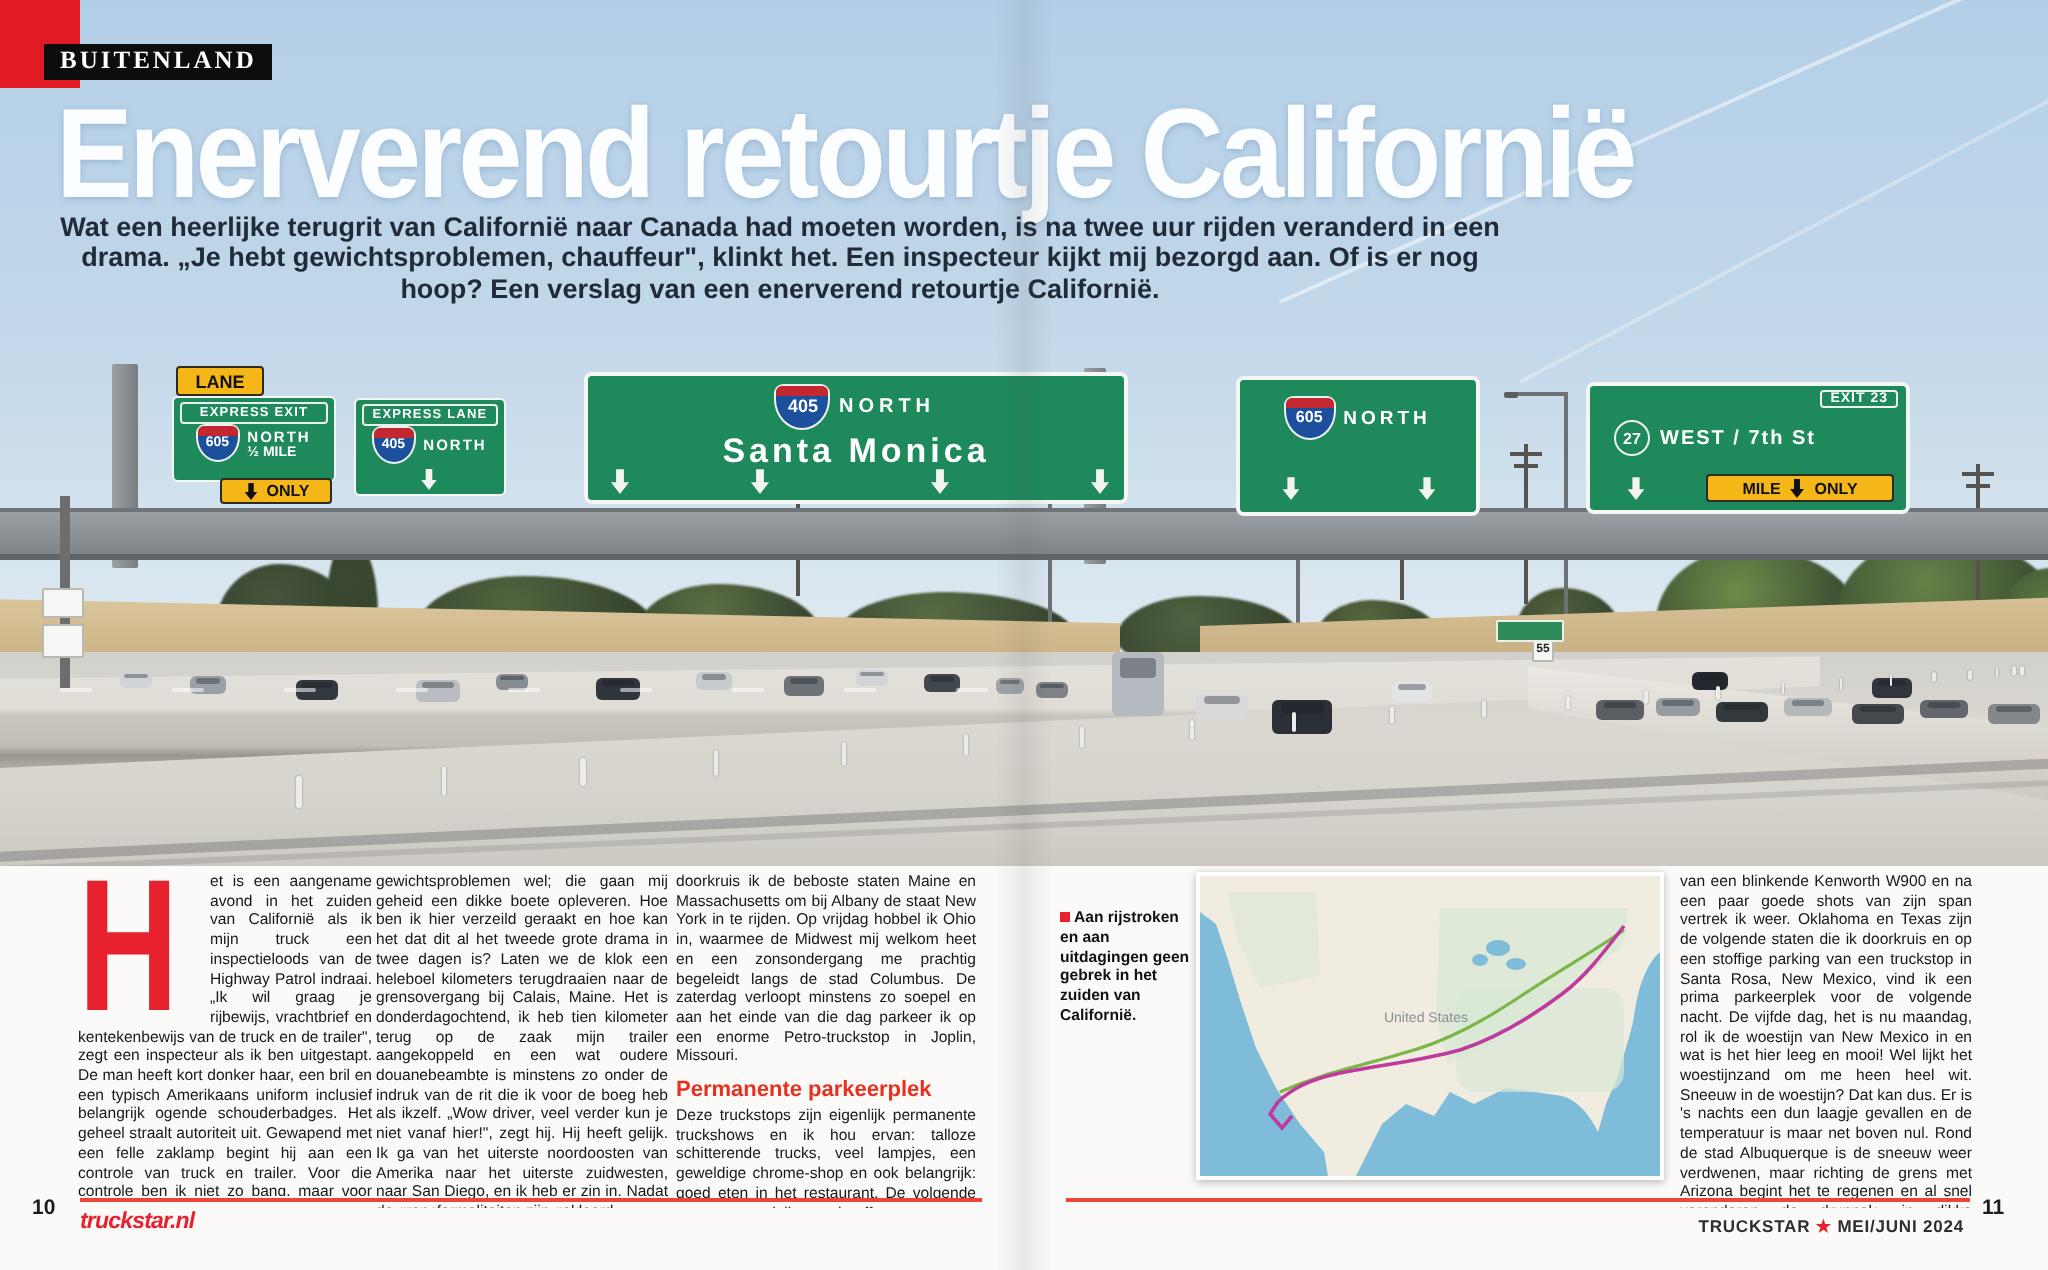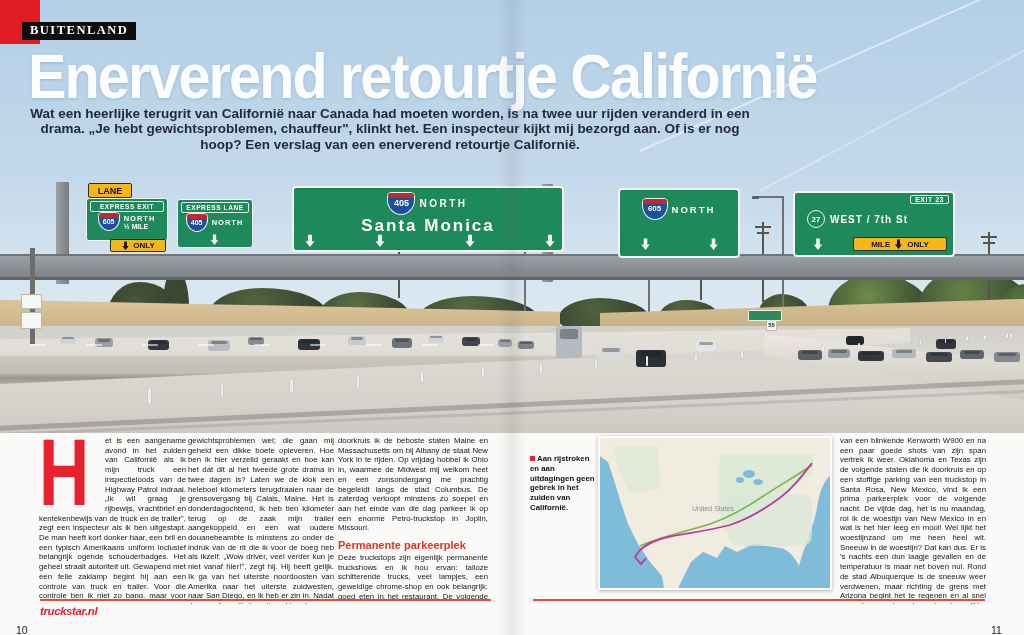--- a/index.html
+++ b/index.html
@@ -84,21 +84,21 @@
   .dropcap{float:left;width:64px;height:72px;font-size:94px;line-height:70px;font-weight:700;
     color:#e8212e;transform:scaleX(.74);transform-origin:left top;margin:2px 2px 0 0;}
   .subhead{font-size:11px;line-height:12px;font-weight:800;color:#e8301e;margin:6px 0 2px;text-align:left;}
   .caption{position:absolute;left:530px;width:66px;font-size:7.8px;line-height:9.8px;font-weight:700;color:#101114;text-align:left;}
   .sq{display:inline-block;width:5px;height:5px;background:#e8212e;margin-right:2px;}
   .map{position:absolute;left:598px;top:436px;width:234px;height:154px;border:2px solid #fff;
     box-shadow:0 1px 4px rgba(0,0,0,.28);background:#7fbcd9;}
 
   
   .rule{position:absolute;top:599px;height:2px;background:#f04438;}
-  .pn{position:absolute;top:624px;font-size:10.5px;font-weight:400;color:#1c1c1c;}
+  .pn{position:absolute;top:598px;font-size:10.5px;font-weight:700;color:#1c1c1c;}
   .brand{position:absolute;left:40px;top:605px;font-size:11.5px;font-weight:800;font-style:italic;
     letter-spacing:-.4px;color:#e8212e;}
   .issue{position:absolute;left:700px;top:608px;width:282px;text-align:right;font-size:8.5px;
     font-weight:700;letter-spacing:.4px;color:#2e2e2e;}
   .issue .star{color:#e8212e;}
 </style>
 </head>
 <body>
 
 <div class="spread">
@@ -369,14 +369,19 @@
 
   <div class="col" style="left:840px;width:146px;height:168px;overflow:hidden;">
     <span>van een blinkende Kenworth W900 en na een paar goede shots van zijn span vertrek ik weer. Oklahoma en Texas zijn de volgende staten die ik doorkruis en op een stoffige parking van een truckstop in Santa Rosa, New Mexico, vind ik een prima parkeerplek voor de volgende nacht. De vijfde dag, het is nu maandag, rol ik de woestijn van New Mexico in en wat is het hier leeg en mooi! Wel lijkt het woestijnzand om me heen heel wit. Sneeuw in de woestijn? Dat kan dus. Er is 's nachts een dun laagje gevallen en de temperatuur is maar net boven nul. Rond de stad Albuquerque is de sneeuw weer verdwenen, maar richting de grens met Arizona begint het te regenen en al snel veranderen de druppels in dikke sneeuwvlokken. Nabij de stad Flagstaff</span>
   </div>
 
   <div class="gutter"></div>
   <div class="rule" style="left:40px;width:451px;"></div>
   <div class="rule" style="left:533px;width:452px;"></div>
   <div class="pn" style="left:16px;">10</div>
   <div class="brand">truckstar.nl</div>
+  <div class="issue">
+    <span>TRUCKSTAR</span>
+    <span class="star">★</span>
+    <span>MEI/JUNI 2024</span>
+  </div>
   <div class="pn" style="left:991px;">11</div>
 </div>
 
 </body></html>

